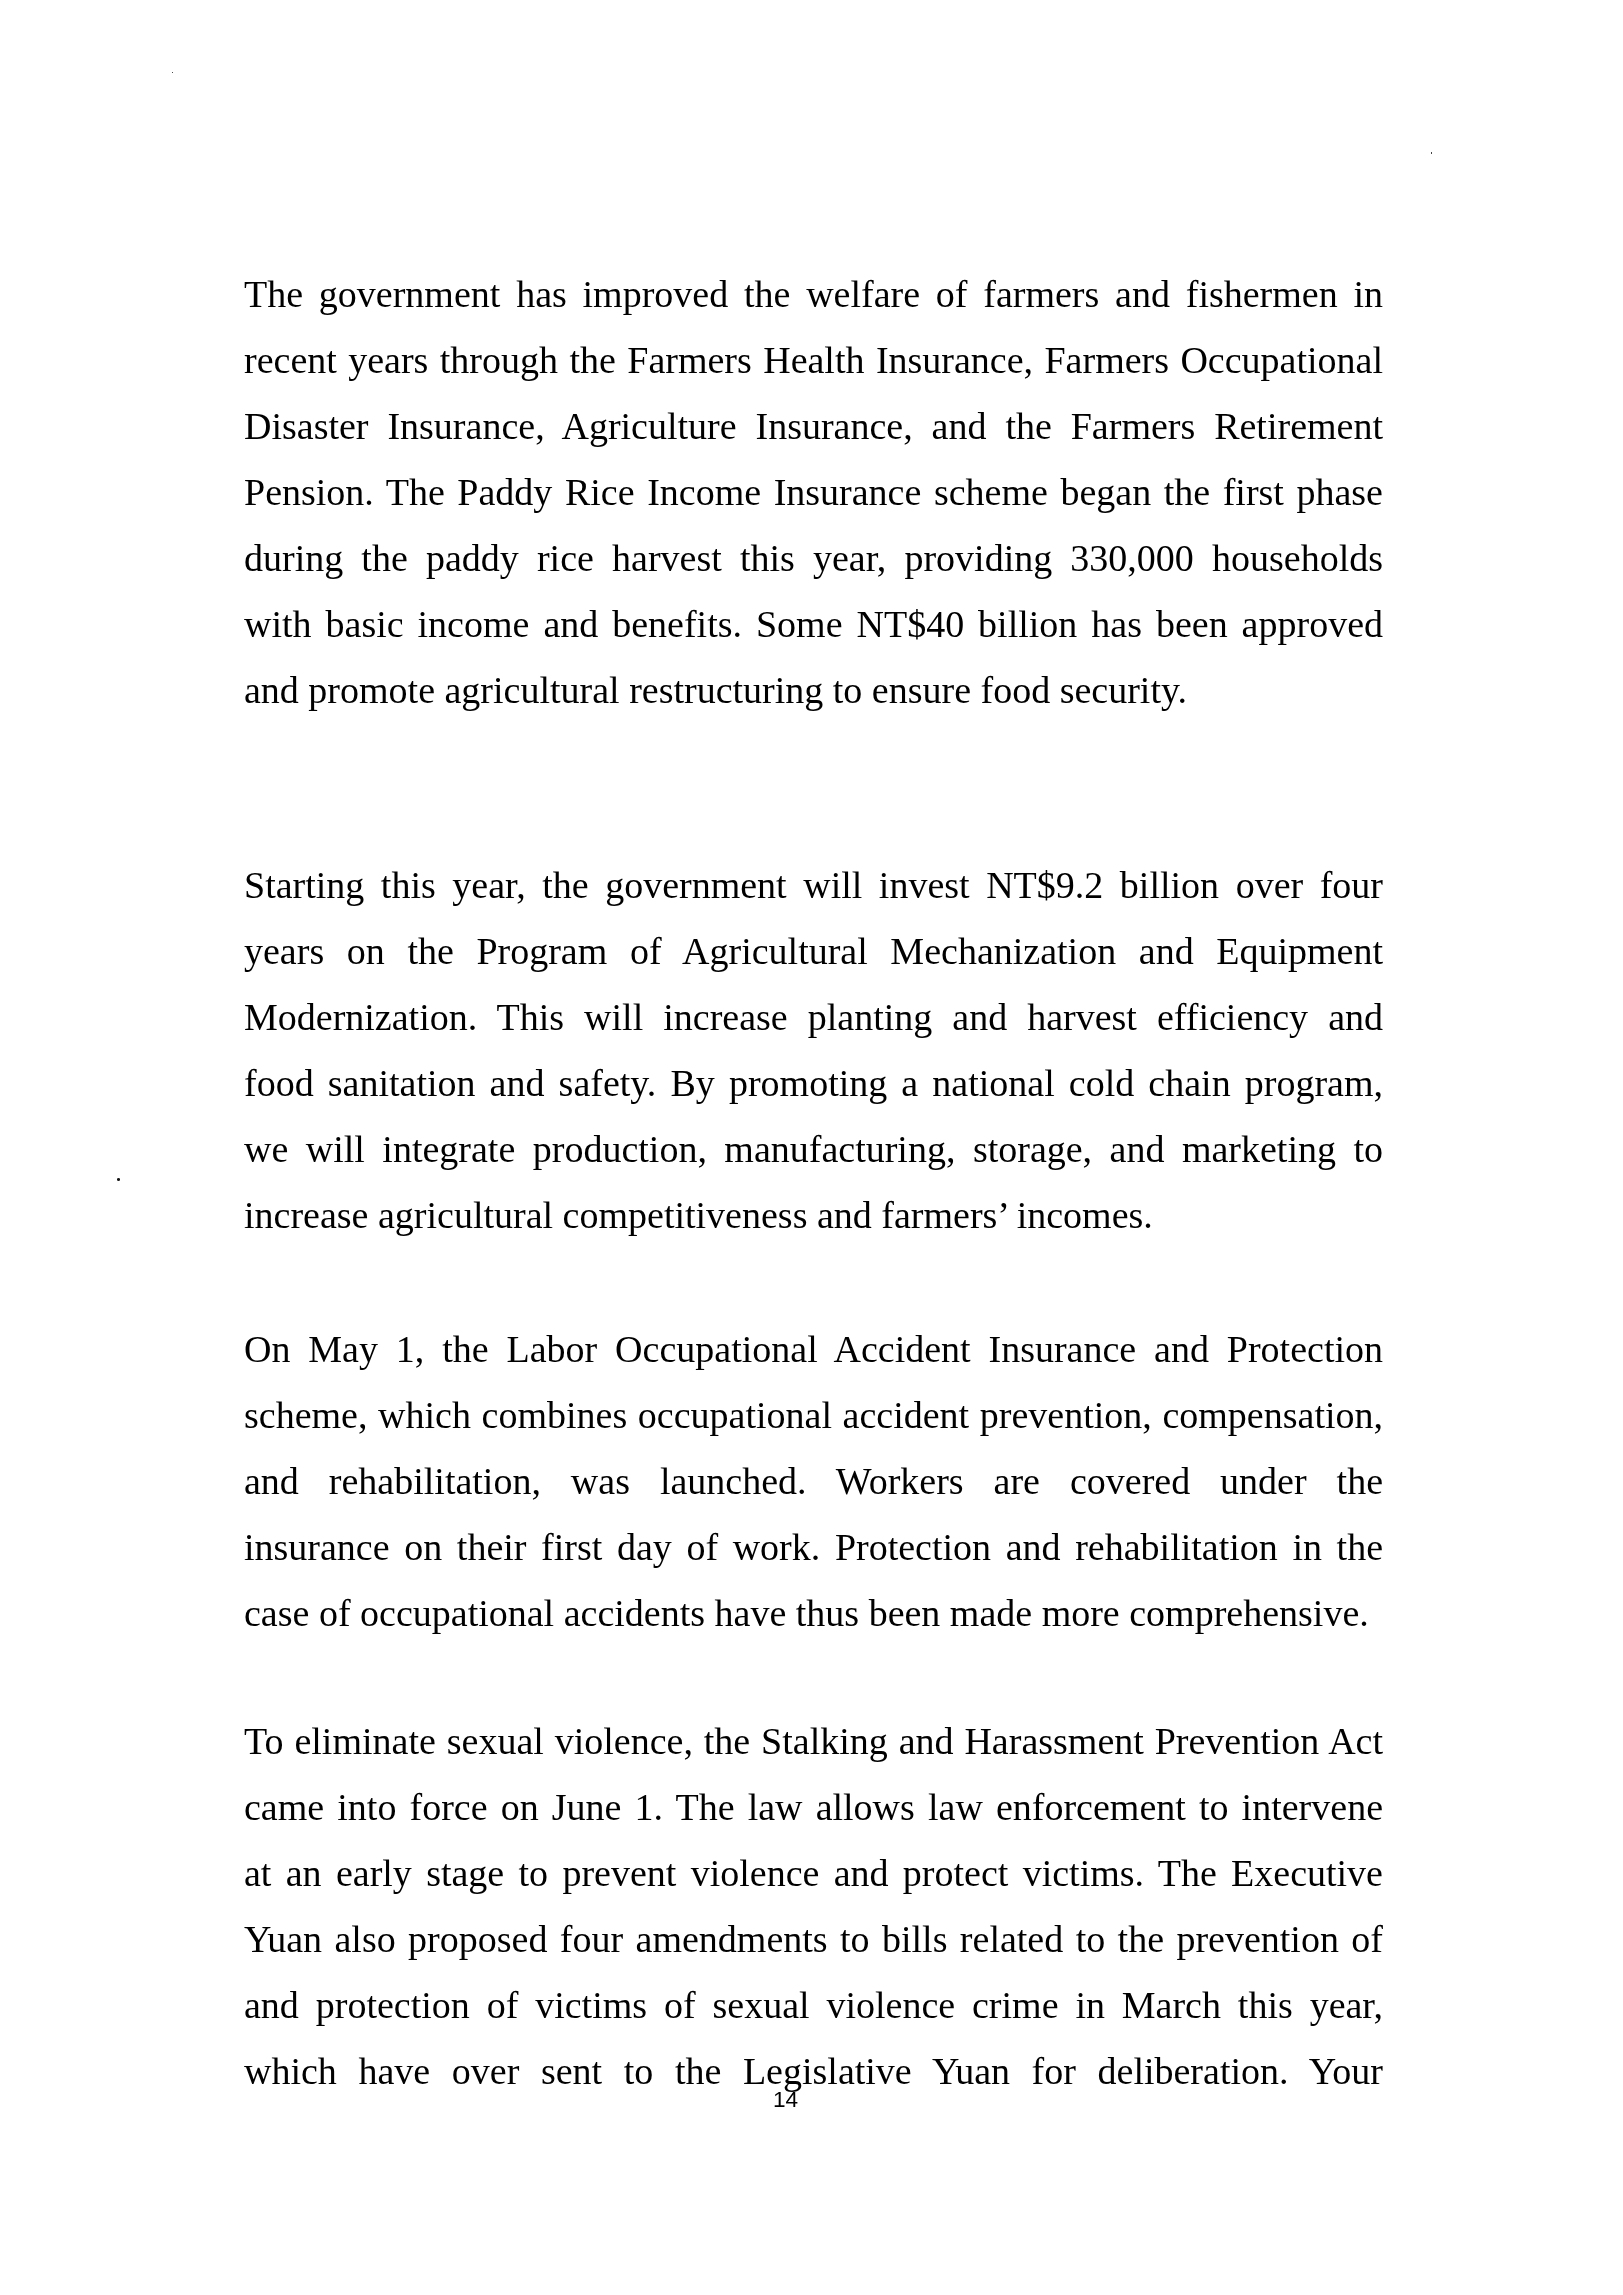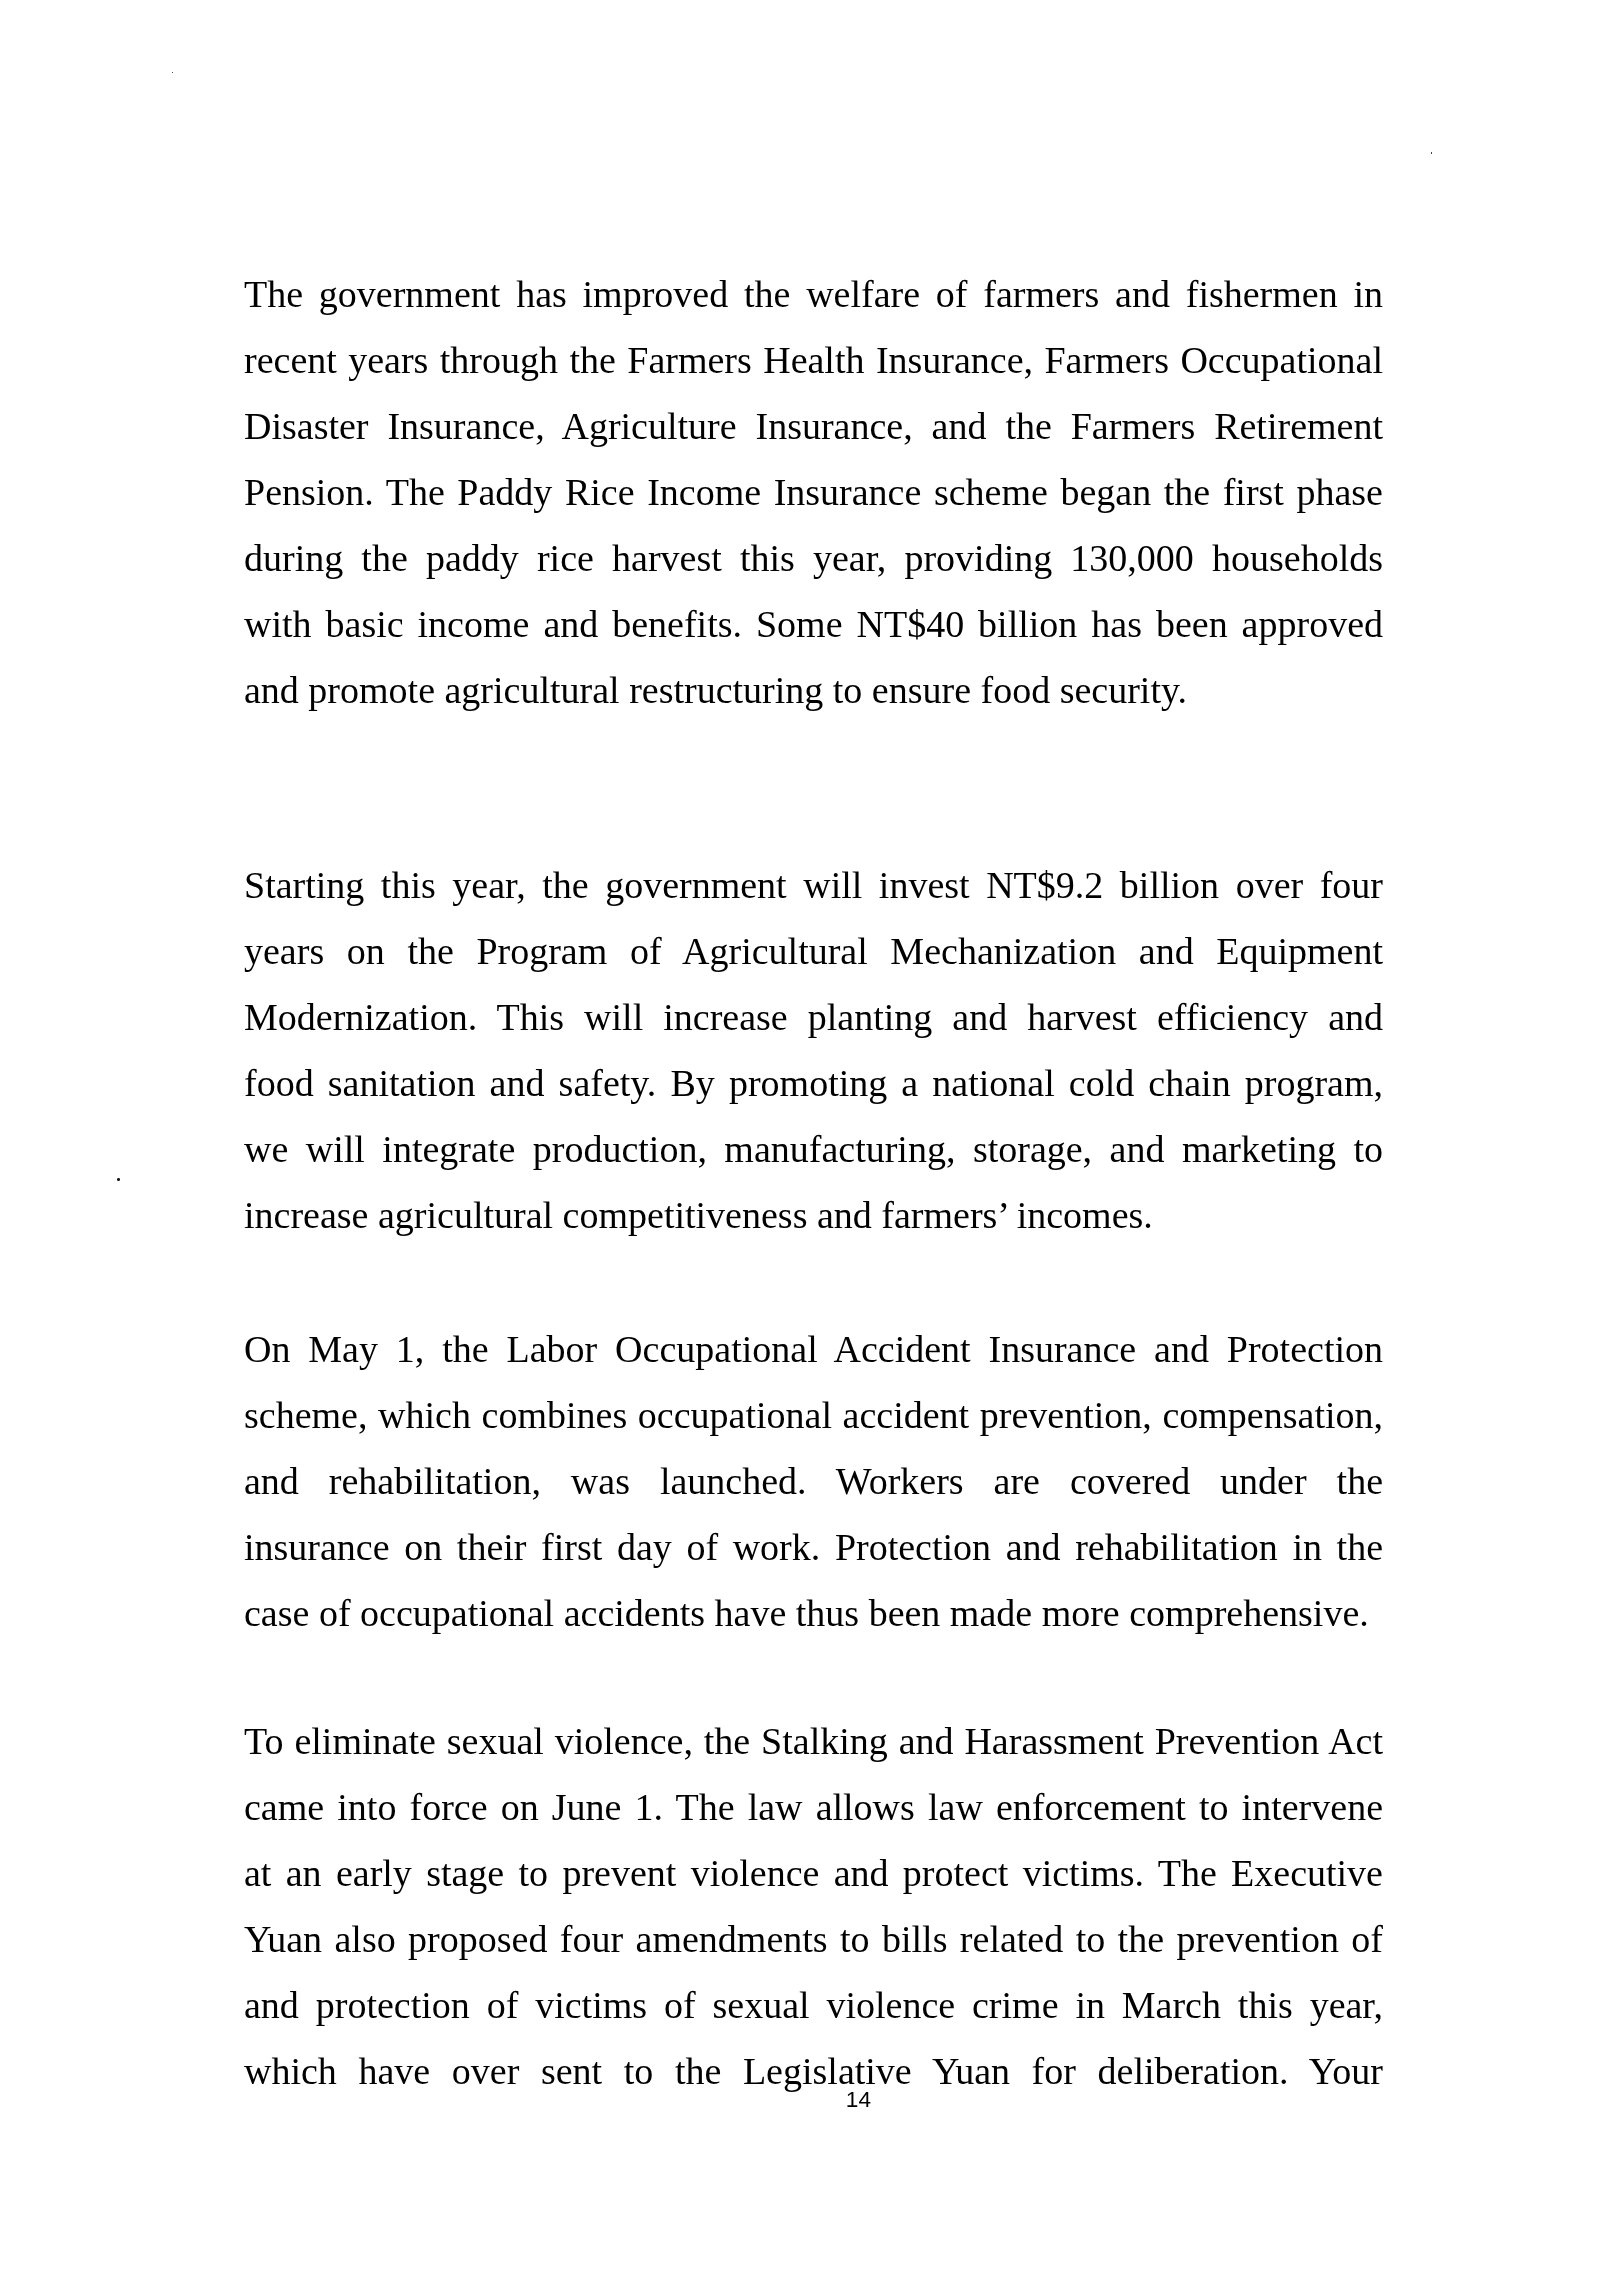--- a/index.html
+++ b/index.html
@@ -39,42 +39,42 @@
     }
     .line.last {
       text-align: left;
       text-align-last: left;
     }
     .page-number {
       position: absolute;
       left: 773px;
       width: 98px;
       top: 2086px;
-      text-align: right;
+      text-align: left;
       font-family: "Liberation Sans", "DejaVu Sans", sans-serif;
       font-size: 22.6px;
       line-height: 27.5px;
     }
     .speck {
       position: absolute;
       background: #111111;
       border-radius: 50%;
     }
   </style>
 </head>
 <body>
 
 <div class="page">
 
   <div class="body-text" style="top:261px;">
     <span class="line">The government has improved the welfare of farmers and fishermen in</span>
     <span class="line">recent years through the Farmers Health Insurance, Farmers Occupational</span>
     <span class="line">Disaster Insurance, Agriculture Insurance, and the Farmers Retirement</span>
     <span class="line">Pension. The Paddy Rice Income Insurance scheme began the first phase</span>
-    <span class="line">during the paddy rice harvest this year, providing 130,000 households</span>
+    <span class="line">during the paddy rice harvest this year, providing 330,000 households</span>
     <span class="line">with basic income and benefits. Some NT$40 billion has been approved</span>
     <span class="line last">and promote agricultural restructuring to ensure food security.</span>
   </div>
 
   <div class="body-text" style="top:852px;">
     <span class="line">Starting this year, the government will invest NT$9.2 billion over four</span>
     <span class="line">years on the Program of Agricultural Mechanization and Equipment</span>
     <span class="line">Modernization. This will increase planting and harvest efficiency and</span>
     <span class="line">food sanitation and safety. By promoting a national cold chain program,</span>
     <span class="line">we will integrate production, manufacturing, storage, and marketing to</span>

